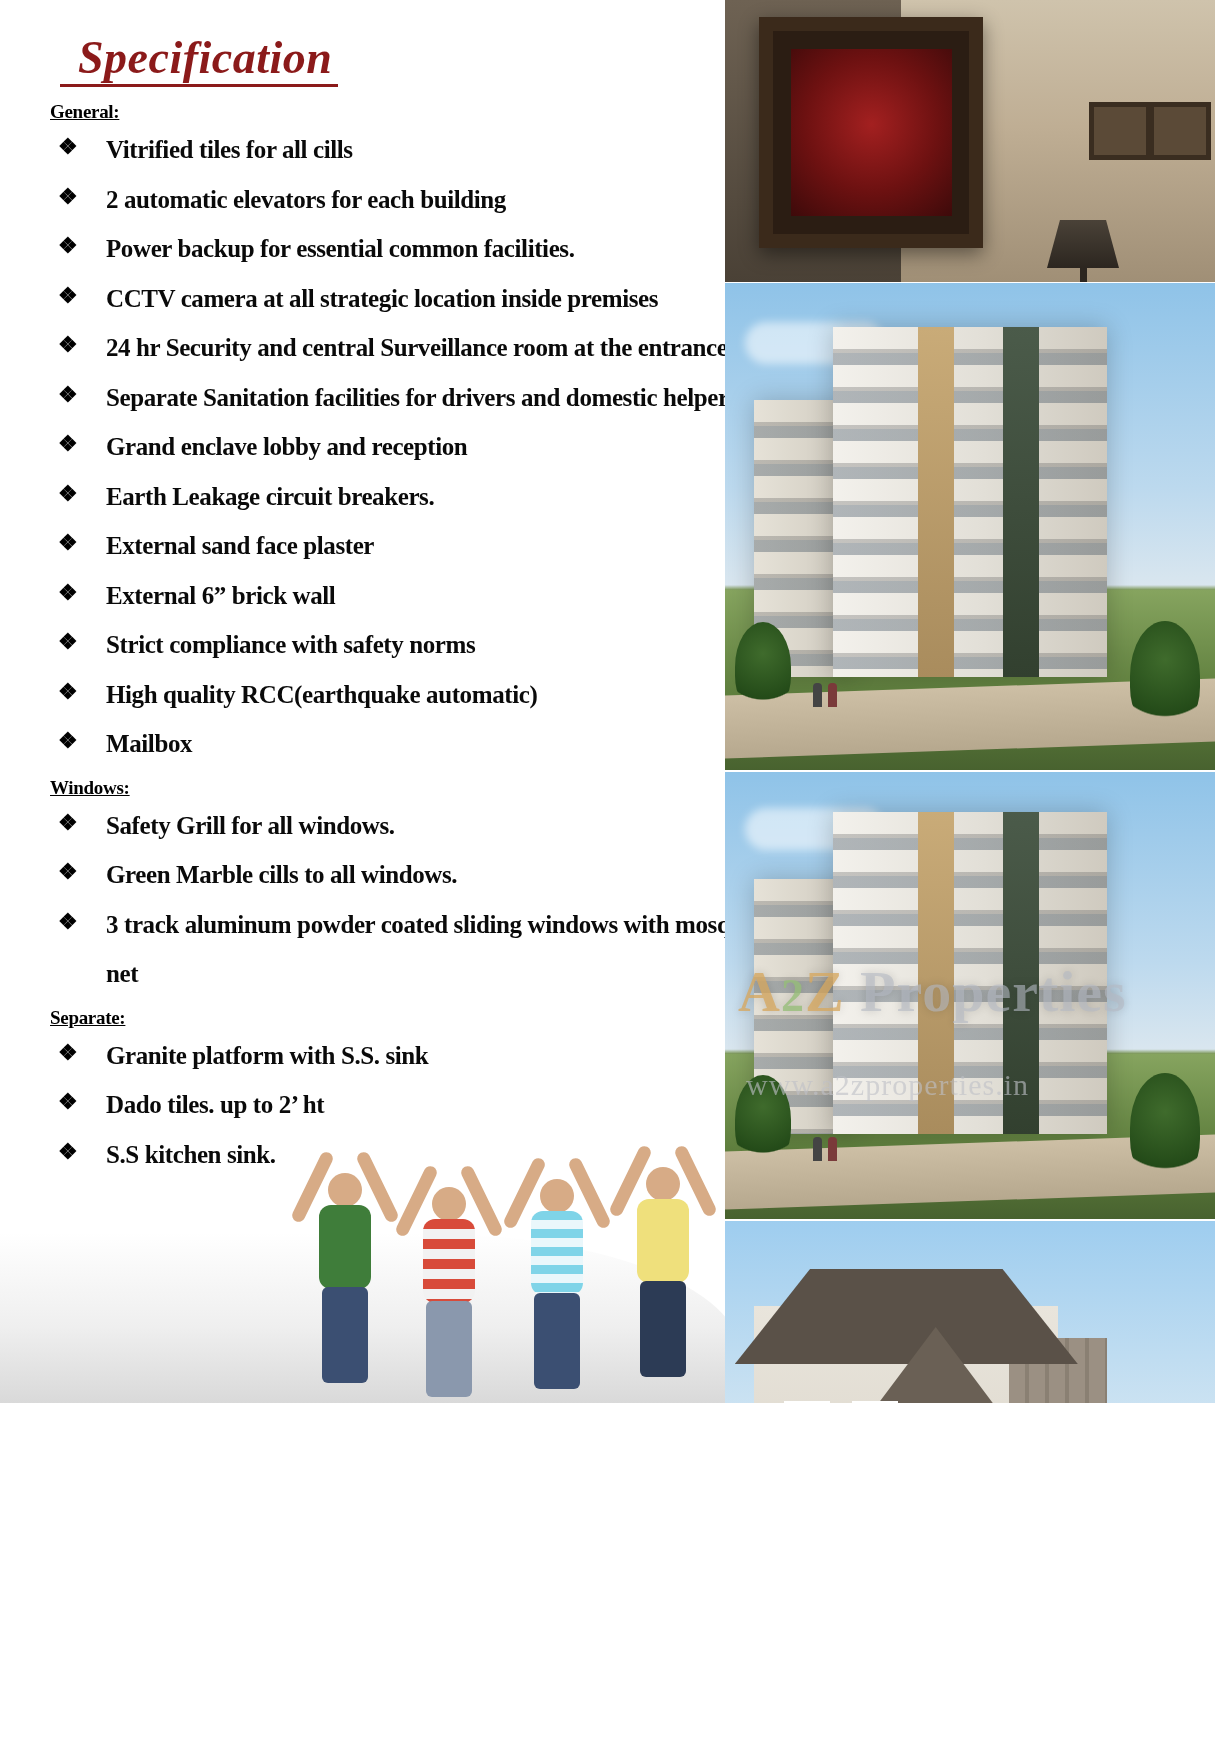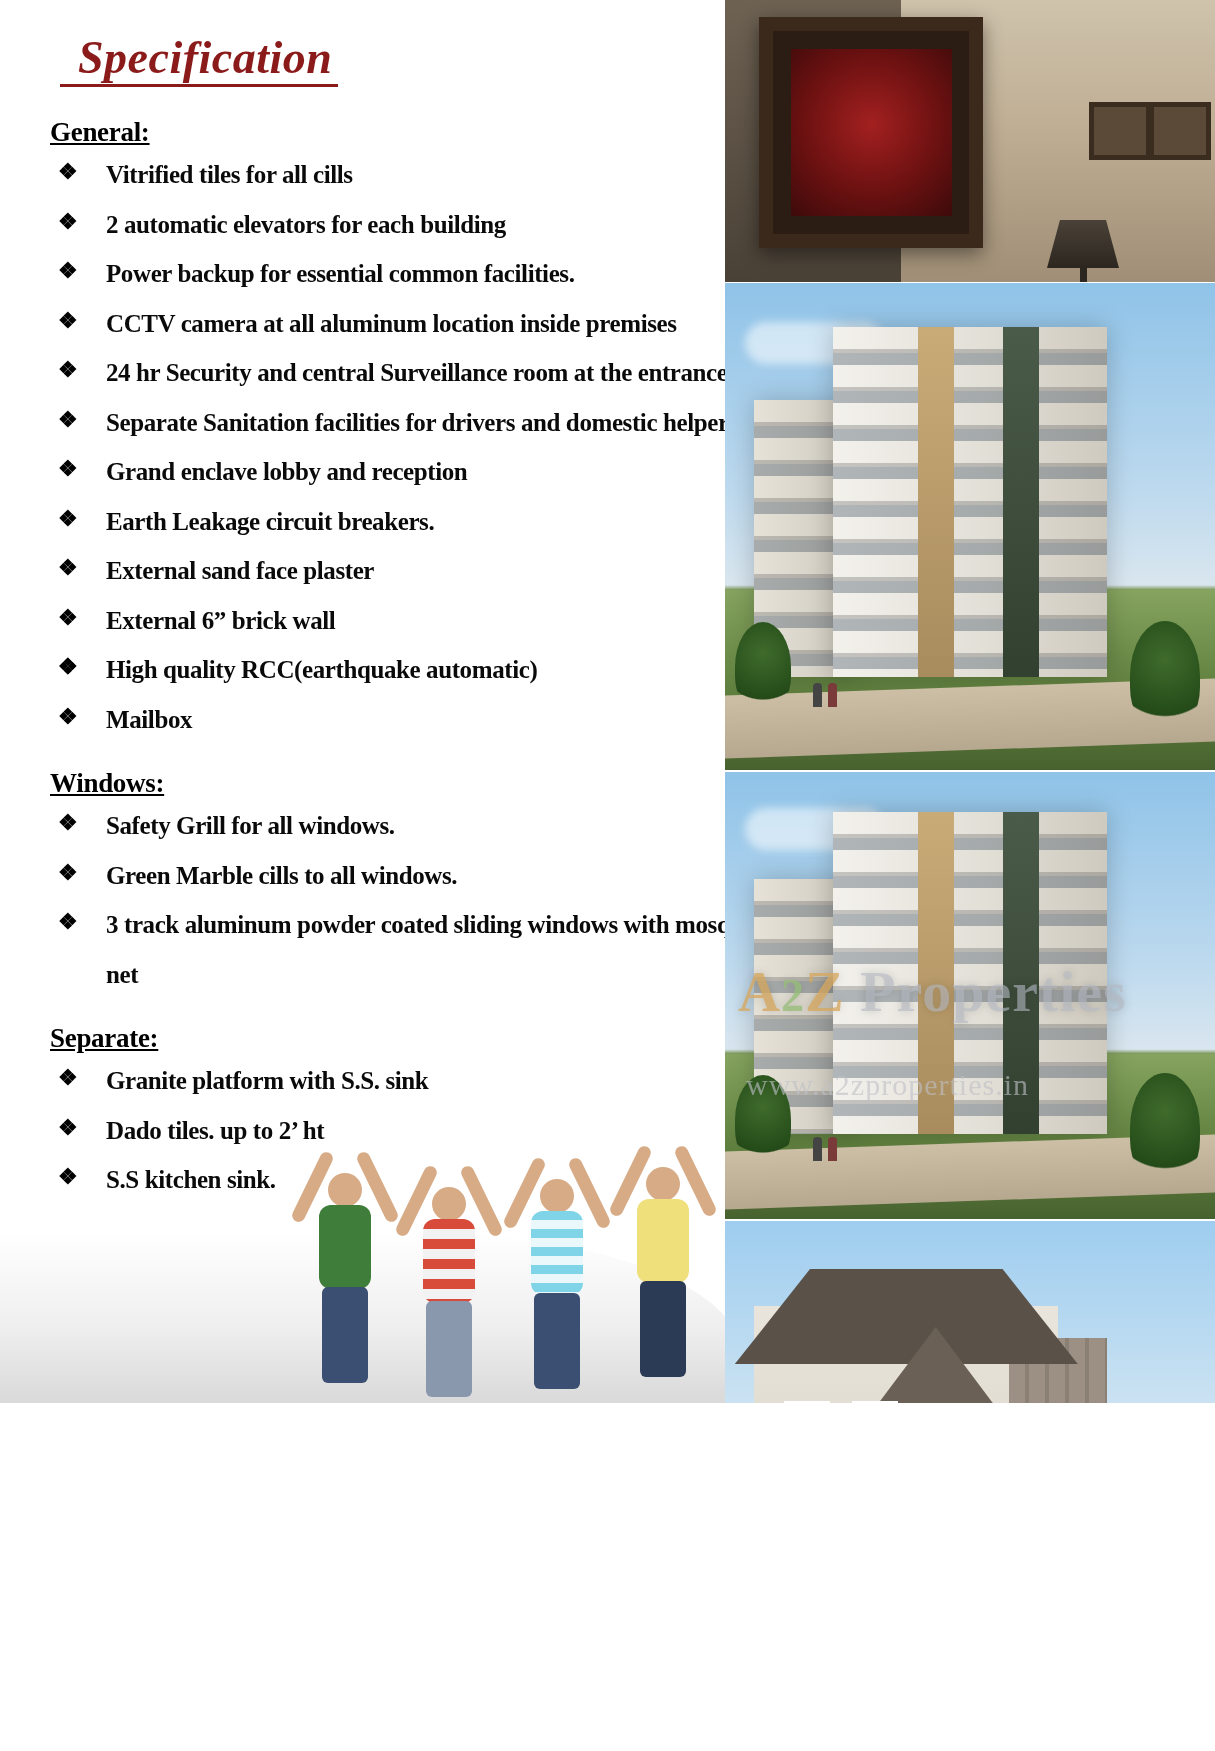--- a/index.html
+++ b/index.html
@@ -37,24 +37,24 @@
     border-bottom: 3px solid #8b1a1a;
     display: inline-block;
     padding: 0 6px 2px 18px;
     margin: 8px 0 6px 12px;
     line-height: 1.05;
   }
 
   .section-head {
     font-family: "Liberation Serif", serif;
     font-weight: bold;
-    font-size: 27px;
+    font-size: 19px;
     color: #000;
     text-decoration: underline;
-    margin: 24px 0 2px 2px;
+    margin: 8px 0 2px 2px;
     letter-spacing: -0.3px;
   }
 
   ul.speclist {
     list-style: none;
     margin: 0;
     padding: 0;
   }
   ul.speclist li {
     position: relative;
@@ -351,28 +351,28 @@
   <div class="content">
 
     <div class="doc-title">Specification</div>
 
     
     <div class="section-head">General:</div>
     <ul class="speclist">
       <li><span class="bullet">❖</span><span>Vitrified tiles for all cills</span></li>
       <li><span class="bullet">❖</span><span>2 automatic elevators for each building</span></li>
       <li><span class="bullet">❖</span><span>Power backup for essential common facilities.</span></li>
-      <li><span class="bullet">❖</span><span>CCTV camera at all aluminum location inside premises</span></li>
+      <li><span class="bullet">❖</span><span>CCTV camera at all strategic location inside premises</span></li>
       <li><span class="bullet">❖</span><span>24 hr Security and central Surveillance room at the entrance</span></li>
       <li><span class="bullet">❖</span><span>Separate Sanitation facilities for drivers and domestic helpers</span></li>
       <li><span class="bullet">❖</span><span>Grand enclave lobby and reception</span></li>
       <li><span class="bullet">❖</span><span>Earth Leakage circuit breakers.</span></li>
       <li><span class="bullet">❖</span><span>External sand face plaster</span></li>
       <li><span class="bullet">❖</span><span>External 6” brick wall</span></li>
-      <li><span class="bullet">❖</span></li>
+      <li><span class="bullet">❖</span><span>Strict compliance with safety norms</span></li>
       <li><span class="bullet">❖</span><span>High quality RCC(earthquake automatic)</span></li>
       <li><span class="bullet">❖</span><span>Mailbox</span></li>
     </ul>
 
     
     <div class="section-head">Windows:</div>
     <ul class="speclist">
       <li><span class="bullet">❖</span><span>Safety Grill for all windows.</span></li>
       <li><span class="bullet">❖</span><span>Green Marble cills to all windows.</span></li>
       <li><span class="bullet">❖</span><span>3 track aluminum powder coated sliding windows with mosquito net</span></li>

